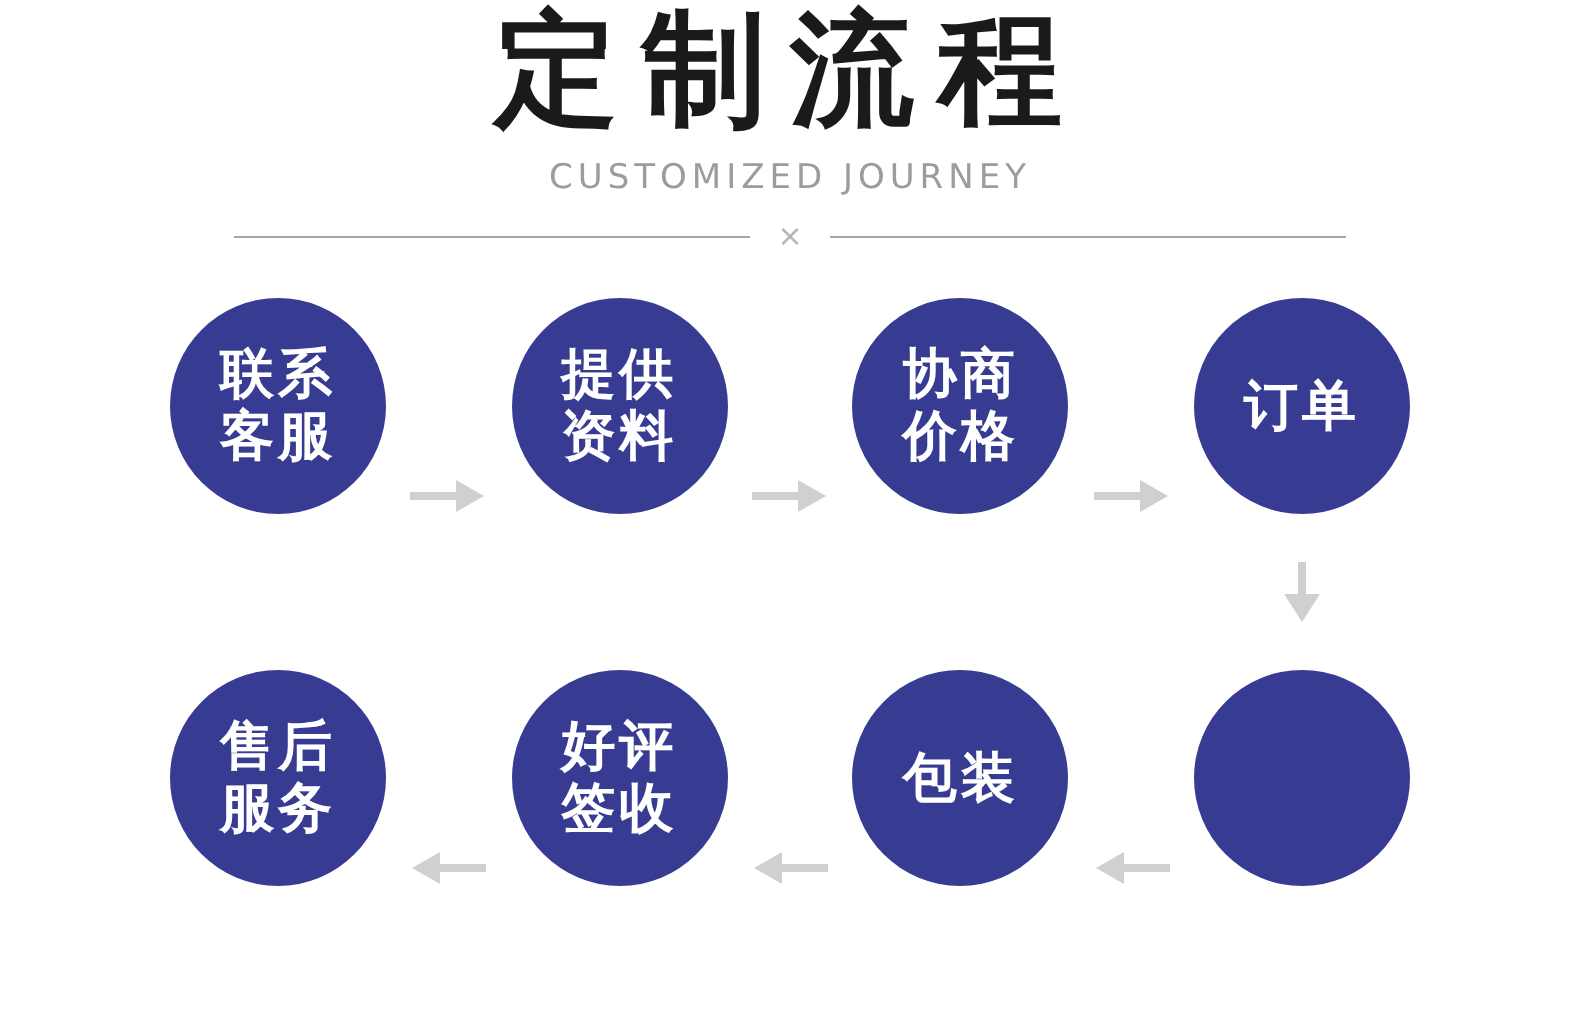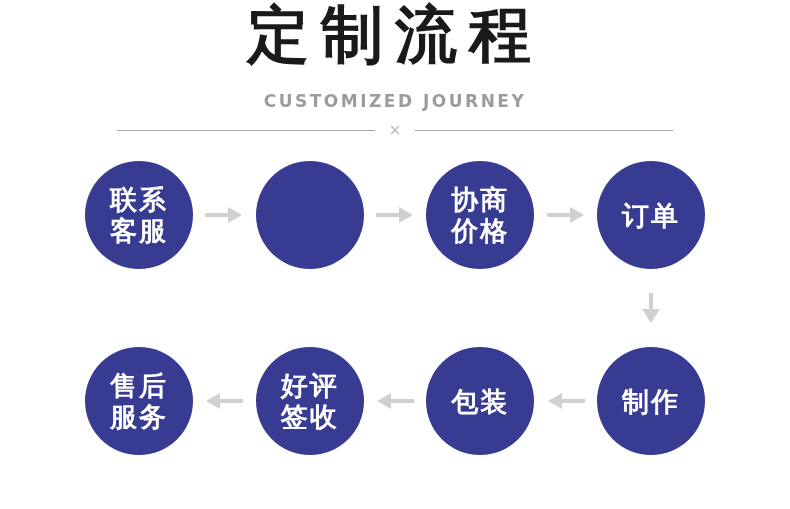--- a/index.html
+++ b/index.html
@@ -18,23 +18,23 @@
   .header { text-align: center; padding-top: 2px; }
   .title {
     font-size: 62px;
     font-weight: 900;
     letter-spacing: 12px;
     line-height: 1.05;
     color: var(--title-color, #1a1a1a);
     white-space: nowrap;
   }
   .subtitle {
-    margin-top: 24px;
+    margin-top: 12px;
     font-size: 17px;
-    font-weight: 700;
+    font-weight: 400;
     letter-spacing: 2.5px;
     color: var(--subtitle-color, #9c9c9c);
     white-space: nowrap;
   }
   .divider {
     width: 556px;
     margin: 11px auto 0;
     display: flex;
     align-items: center;
     height: 17px;
@@ -50,21 +50,21 @@
     line-height: 1;
     color: var(--divider-mark-color, #b5b5b5);
   }
   .flow {
     width: 620px;
     margin: 22px auto 0;
   }
   .flow-row {
     display: flex;
     justify-content: space-between;
-    align-items: center;
+    align-items: flex-end;
   }
   .node {
     width: 108px;
     height: 108px;
     border-radius: 50%;
     background: var(--circle-color, #373c92);
     color: #ffffff;
     display: flex;
     flex-direction: column;
     justify-content: center;
@@ -108,20 +108,22 @@
       <div class="node">
         <span>联系</span>
         <span>客服</span>
       </div>
       <div class="arrow arrow-right">
         <svg width="38" height="18" viewBox="0 0 38 18">
             <path d="M0 7 H23 V1 L37 9 L23 17 V11 H0 Z" fill="currentColor"></path>
           </svg>
       </div>
       <div class="node">
+        <span>提供</span>
+        <span>资料</span>
       </div>
       <div class="arrow arrow-right">
         <svg width="38" height="18" viewBox="0 0 38 18">
             <path d="M0 7 H23 V1 L37 9 L23 17 V11 H0 Z" fill="currentColor"></path>
           </svg>
       </div>
       <div class="node">
         <span>协商</span>
         <span>价格</span>
       </div>
@@ -164,18 +166,17 @@
       </div>
       <div class="node">
         <span>包装</span>
       </div>
       <div class="arrow arrow-left">
         <svg width="38" height="18" viewBox="0 0 38 18">
             <path d="M0 7 H23 V1 L37 9 L23 17 V11 H0 Z" fill="currentColor"></path>
           </svg>
       </div>
       <div class="node">
-        <span>制作</span>
       </div>
     </div>
 
   </div>
 </div>
 
 </body></html>

